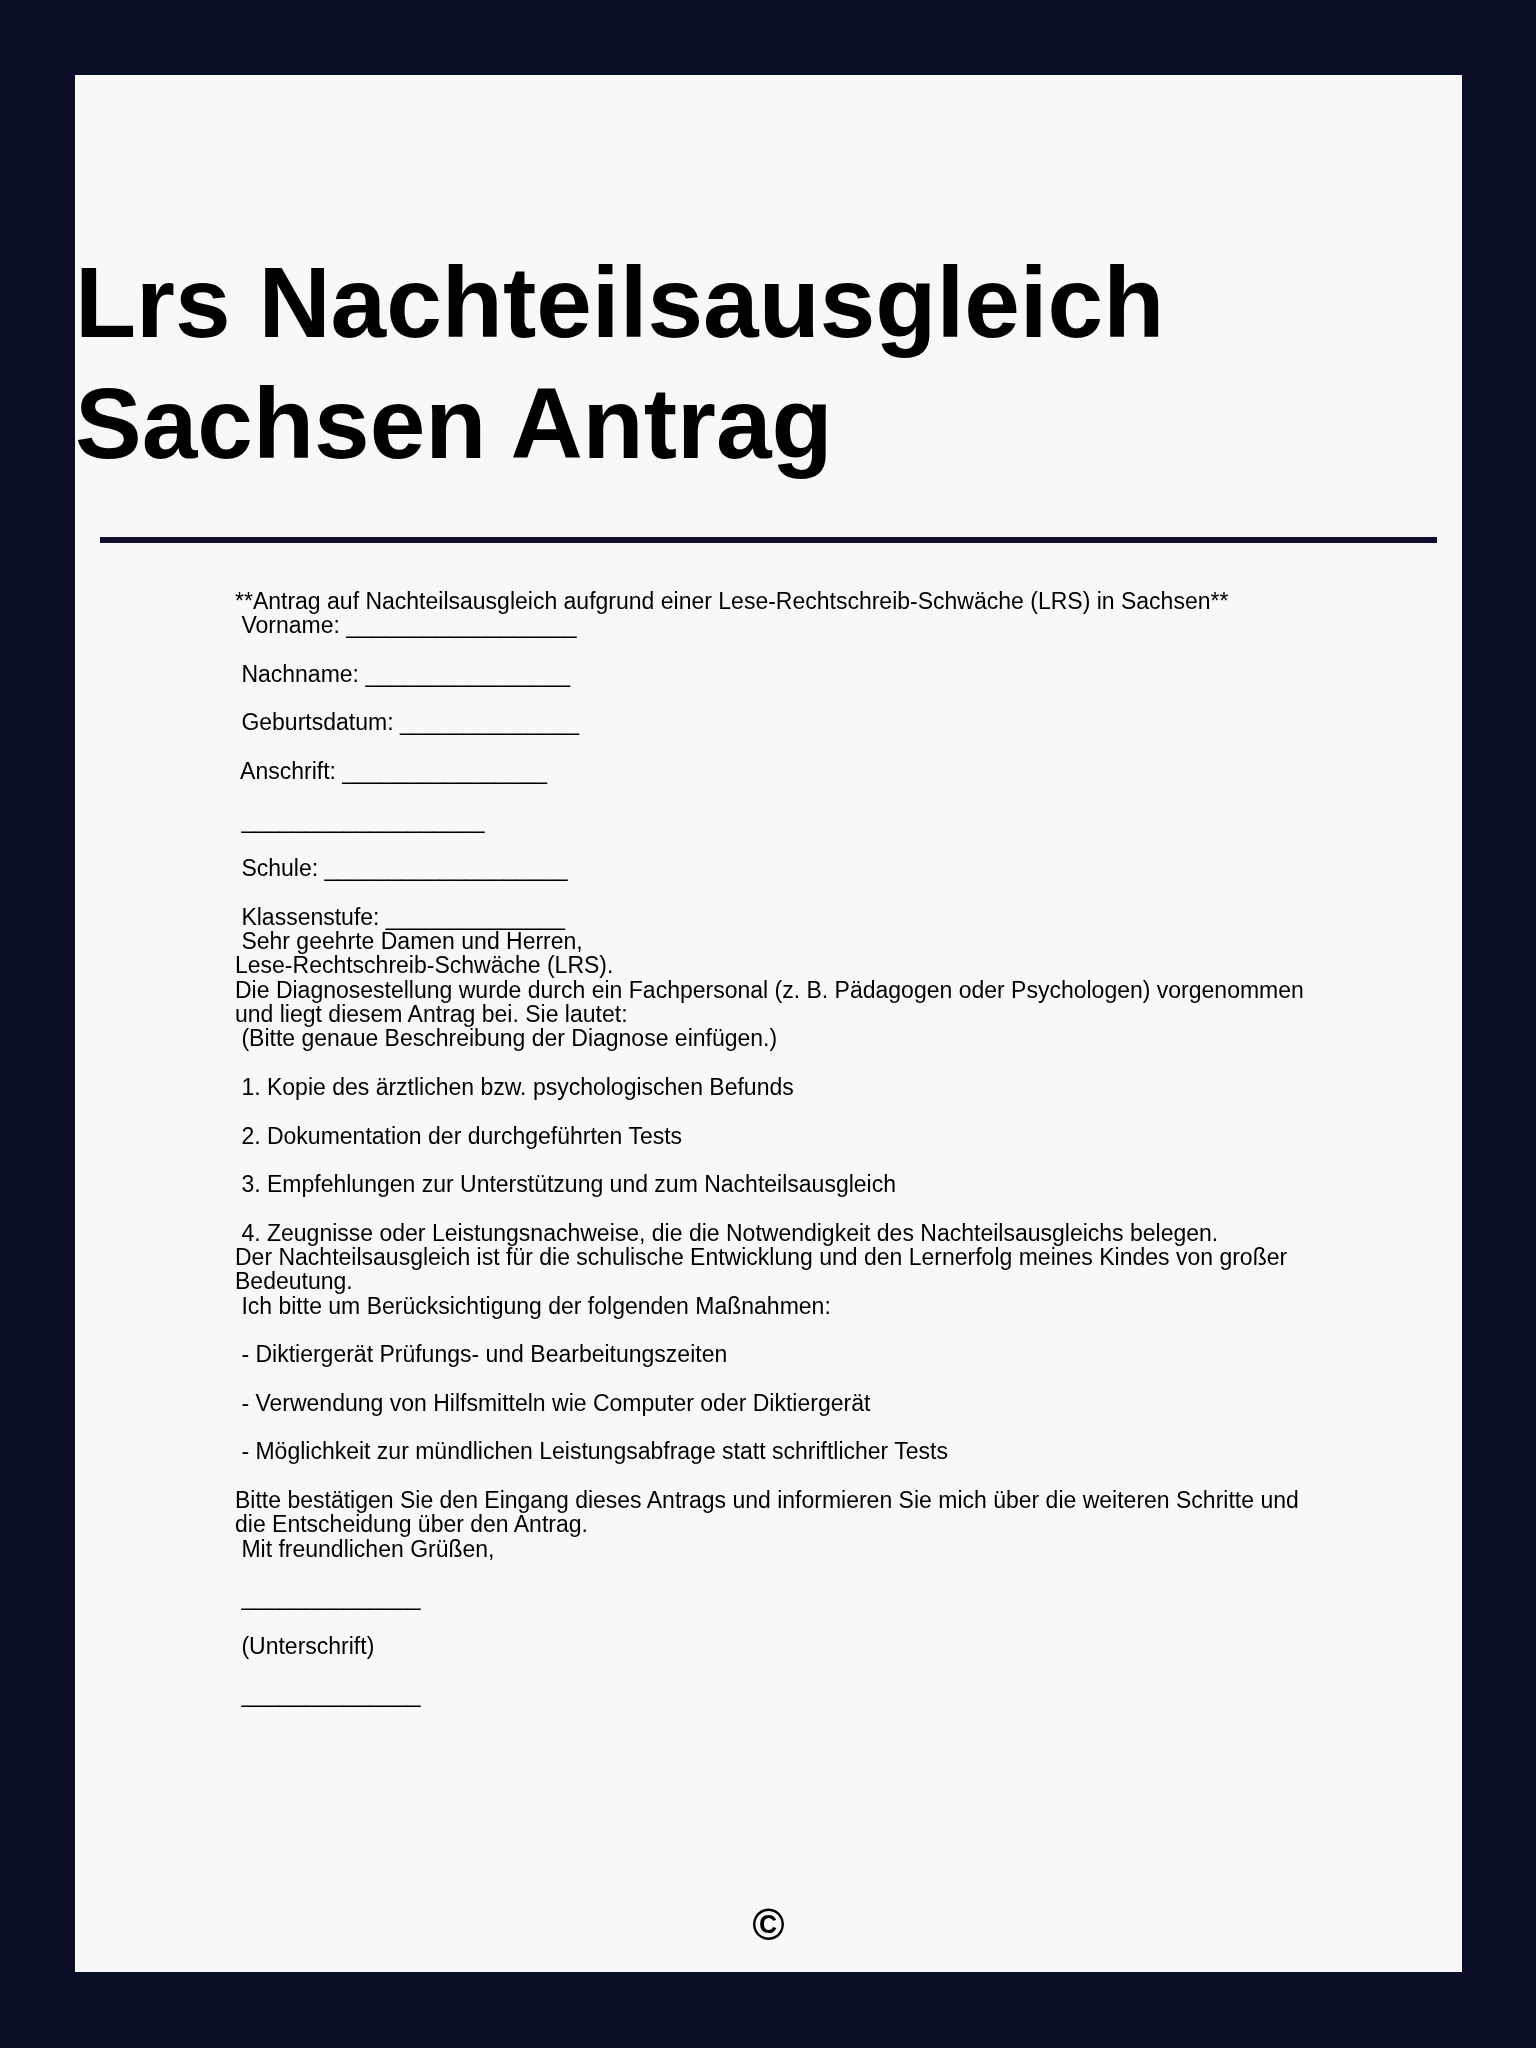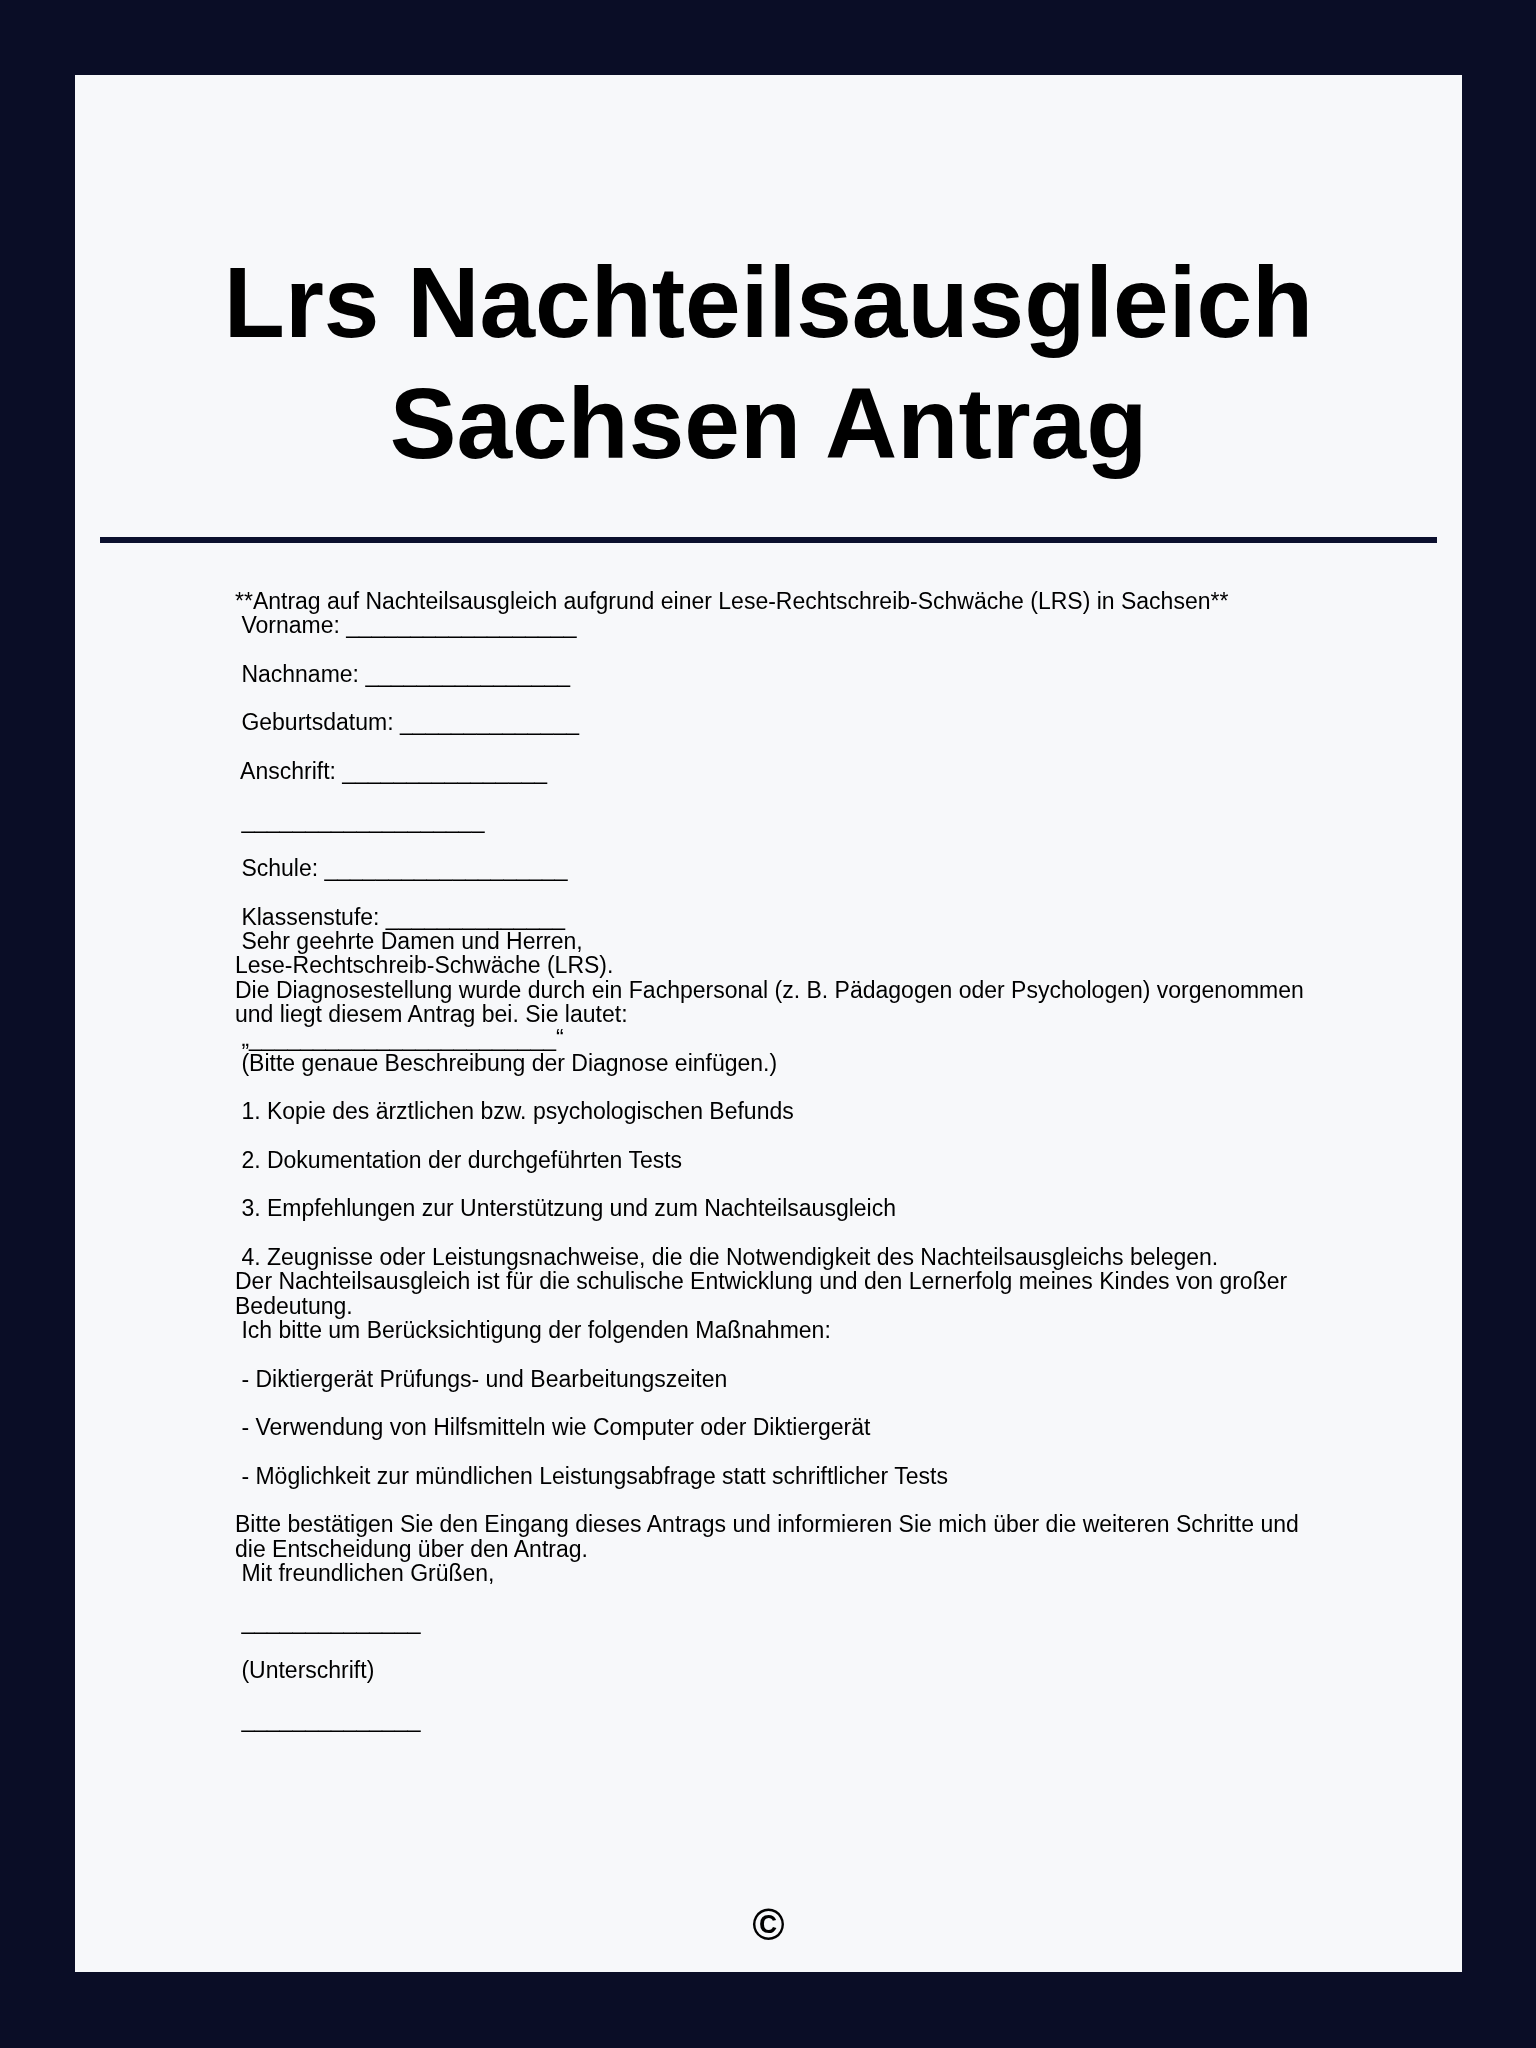--- a/index.html
+++ b/index.html
@@ -17,21 +17,21 @@
   .page {
     position: absolute;
     left: 75px; top: 75px;
     width: 1387px; height: 1897px;
     background: var(--page, #f7f8fa);
   }
   .title {
     position: absolute;
     top: 167px; left: 0; right: 0;
     margin: 0;
-    text-align: center;
+    text-align: left;
     font-size: 100px;
     line-height: 121px;
     font-weight: bold;
     color: var(--text, #000);
     letter-spacing: 0;
     white-space: nowrap;
   }
   .rule {
     position: absolute;
     top: 462px; left: 25px;
@@ -79,21 +79,20 @@
         <div class="doc-line"></div>
         <div class="doc-line"> ___________________</div>
         <div class="doc-line"></div>
         <div class="doc-line"> Schule: ___________________</div>
         <div class="doc-line"></div>
         <div class="doc-line"> Klassenstufe: ______________</div>
         <div class="doc-line"> Sehr geehrte Damen und Herren,</div>
         <div class="doc-line">Lese-Rechtschreib-Schwäche (LRS).</div>
         <div class="doc-line">Die Diagnosestellung wurde durch ein Fachpersonal (z. B. Pädagogen oder Psychologen) vorgenommen</div>
         <div class="doc-line">und liegt diesem Antrag bei. Sie lautet:</div>
-        <div class="doc-line"> „________________________“</div>
         <div class="doc-line"> (Bitte genaue Beschreibung der Diagnose einfügen.)</div>
         <div class="doc-line"></div>
         <div class="doc-line"> 1. Kopie des ärztlichen bzw. psychologischen Befunds</div>
         <div class="doc-line"></div>
         <div class="doc-line"> 2. Dokumentation der durchgeführten Tests</div>
         <div class="doc-line"></div>
         <div class="doc-line"> 3. Empfehlungen zur Unterstützung und zum Nachteilsausgleich</div>
         <div class="doc-line"></div>
         <div class="doc-line"> 4. Zeugnisse oder Leistungsnachweise, die die Notwendigkeit des Nachteilsausgleichs belegen.</div>
         <div class="doc-line">Der Nachteilsausgleich ist für die schulische Entwicklung und den Lernerfolg meines Kindes von großer</div>

